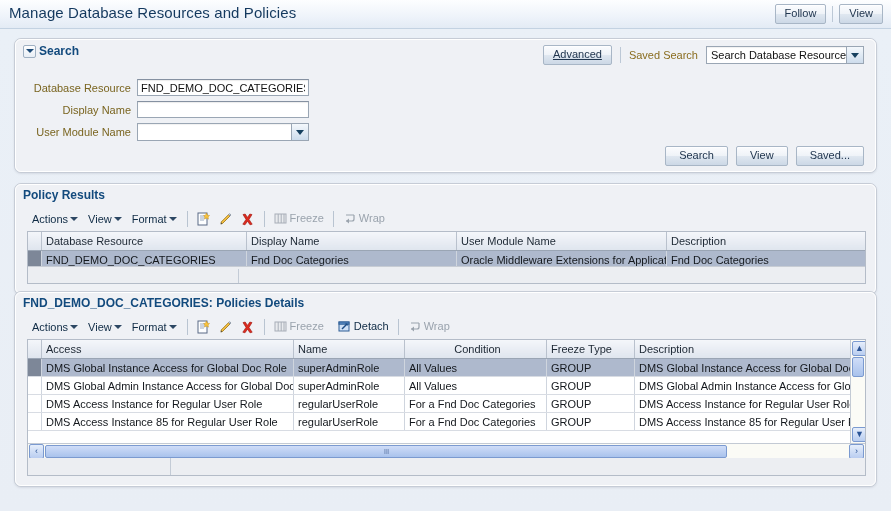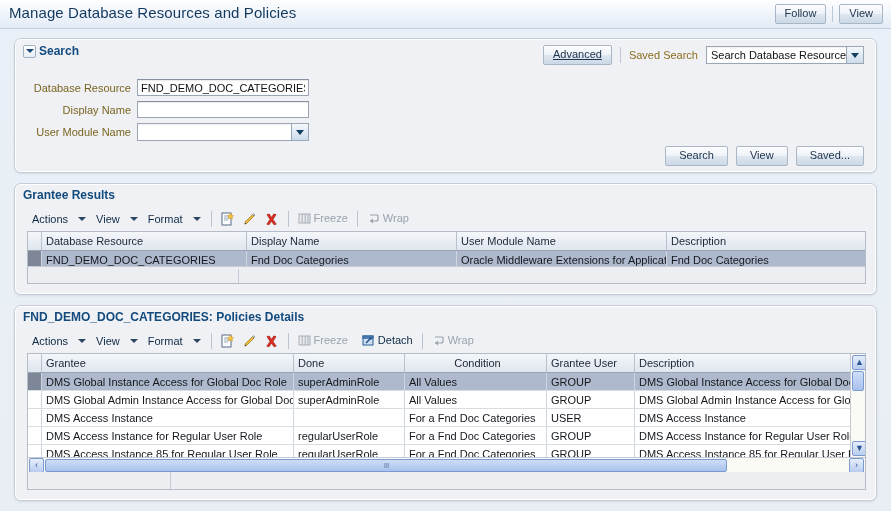--- a/index.html
+++ b/index.html
@@ -129,21 +129,21 @@
   tr.sel td { background: #aeb9cd; }
   td.handle, th.handle {
     width: 9px; padding: 0; background: linear-gradient(to bottom,#eef1f6,#dde3ec);
     border-right: 1px solid #b9c1cd;
   }
   tr.sel td.handle { background: #7d8798; }
   .tbl-filler { background: #eceef2; }
 
   
   .toolbar { position: absolute; display: flex; align-items: center; height: 22px; }
-  .menu-btn { display: flex; align-items: center; gap: 10px; padding: 1px 5px; color: #0e2a44; font-size: 11px; white-space: nowrap; }
+  .menu-btn { display: flex; align-items: center; gap: 2px; padding: 1px 5px; color: #0e2a44; font-size: 11px; white-space: nowrap; }
   .caret-dn { width: 0; height: 0; border-left: 4px solid transparent; border-right: 4px solid transparent; border-top: 4px solid #2c4763; }
   .tb-sep { width: 1px; height: 16px; background: #b9c4d1; margin: 0 5px; }
   .icon-btn { width: 22px; height: 19px; display: flex; align-items: center; justify-content: center; }
   .tb-item { display: flex; gap: 3px; padding: 0 4px; white-space: nowrap; }
   .tb-item.disabled { color: #9aa3ad; }
   .tb-item.enabled { color: #0e2a44; }
 
   
   .vscroll {
     position: absolute; width: 15px; background: #fbfbf6;
@@ -222,21 +222,21 @@
       <span class="btn" style="padding:2px 13px 3px 13px;"><span>Search</span></span>
       <span class="btn" style="padding:2px 13px 3px 13px;"><span>View</span></span>
       <span class="btn" style="padding:2px 13px 3px 13px;"><span>Saved...</span></span>
     </div>
   </div>
 
   <div class="panel" style="left:14px; top:183px; width:863px; height:112px;">
     <div class="panel-inner"></div>
 
     <div class="sect-header" style="top:4px;">
-      <span>Grantee Results</span>
+      <span>Policy Results</span>
     </div>
 
     <div class="toolbar" style="left:12px; top:24px;">
       <span class="menu-btn">
         <span>Actions</span>
           <span class="caret-dn"></span>
       </span>
       <span class="menu-btn">
         <span>View</span>
           <span class="caret-dn"></span>
@@ -313,21 +313,21 @@
             <td>Fnd Doc Categories</td>
           </tr>
         </tbody>
       </table>
       <div class="tbl-filler" style="position:absolute; left:0; top:34px; right:0; bottom:0; border-top:1px solid #c7ccd4;">
         <div style="position:absolute; left:210px; top:2px; width:1px; height:16px; background:#c3cbd6;"></div>
       </div>
     </div>
   </div>
 
-  <div class="panel" style="left:14px; top:305px; width:863px; height:196px;">
+  <div class="panel" style="left:14px; top:291px; width:863px; height:196px;">
     <div class="panel-inner"></div>
 
     <div class="sect-header" style="top:4px;">
       <span>FND_DEMO_DOC_CATEGORIES: Policies Details</span>
     </div>
 
     <div class="toolbar" style="left:12px; top:24px;">
       <span class="menu-btn">
         <span>Actions</span>
           <span class="caret-dn"></span>
@@ -400,51 +400,43 @@
         <span>Wrap</span>
       </span>
     </div>
 
     <div class="tbl-wrap" style="left:12px; top:47px; width:839px; height:137px;">
 
       <table class="grid" style="width:824px;">
         <thead>
           <tr>
             <th class="handle"></th>
-            <th style="width:247px;">Grantee</th>
-            <th style="width:106px;">Done</th>
+            <th style="width:247px;">Access</th>
+            <th style="width:106px;">Name</th>
             <th style="width:137px;text-align:center;">Condition</th>
-            <th style="width:83px;">Grantee User</th>
+            <th style="width:83px;">Freeze Type</th>
             <th>Description</th>
           </tr>
         </thead>
         <tbody>
           <tr class="sel">
             <td class="handle"></td>
             <td>DMS Global Instance Access for Global Doc Role</td>
             <td>superAdminRole</td>
             <td>All Values</td>
             <td>GROUP</td>
             <td>DMS Global Instance Access for Global Doc Role</td>
           </tr>
           <tr>
             <td class="handle"></td>
             <td>DMS Global Admin Instance Access for Global Doc Ro</td>
             <td>superAdminRole</td>
             <td>All Values</td>
             <td>GROUP</td>
             <td>DMS Global Admin Instance Access for Global Doc I</td>
-          </tr>
-          <tr>
-            <td class="handle"></td>
-            <td>DMS Access Instance</td>
-            <td></td>
-            <td>For a Fnd Doc Categories</td>
-            <td>USER</td>
-            <td>DMS Access Instance</td>
           </tr>
           <tr>
             <td class="handle"></td>
             <td>DMS Access Instance for Regular User Role</td>
             <td>regularUserRole</td>
             <td>For a Fnd Doc Categories</td>
             <td>GROUP</td>
             <td>DMS Access Instance for Regular User Role</td>
           </tr>
           <tr>

